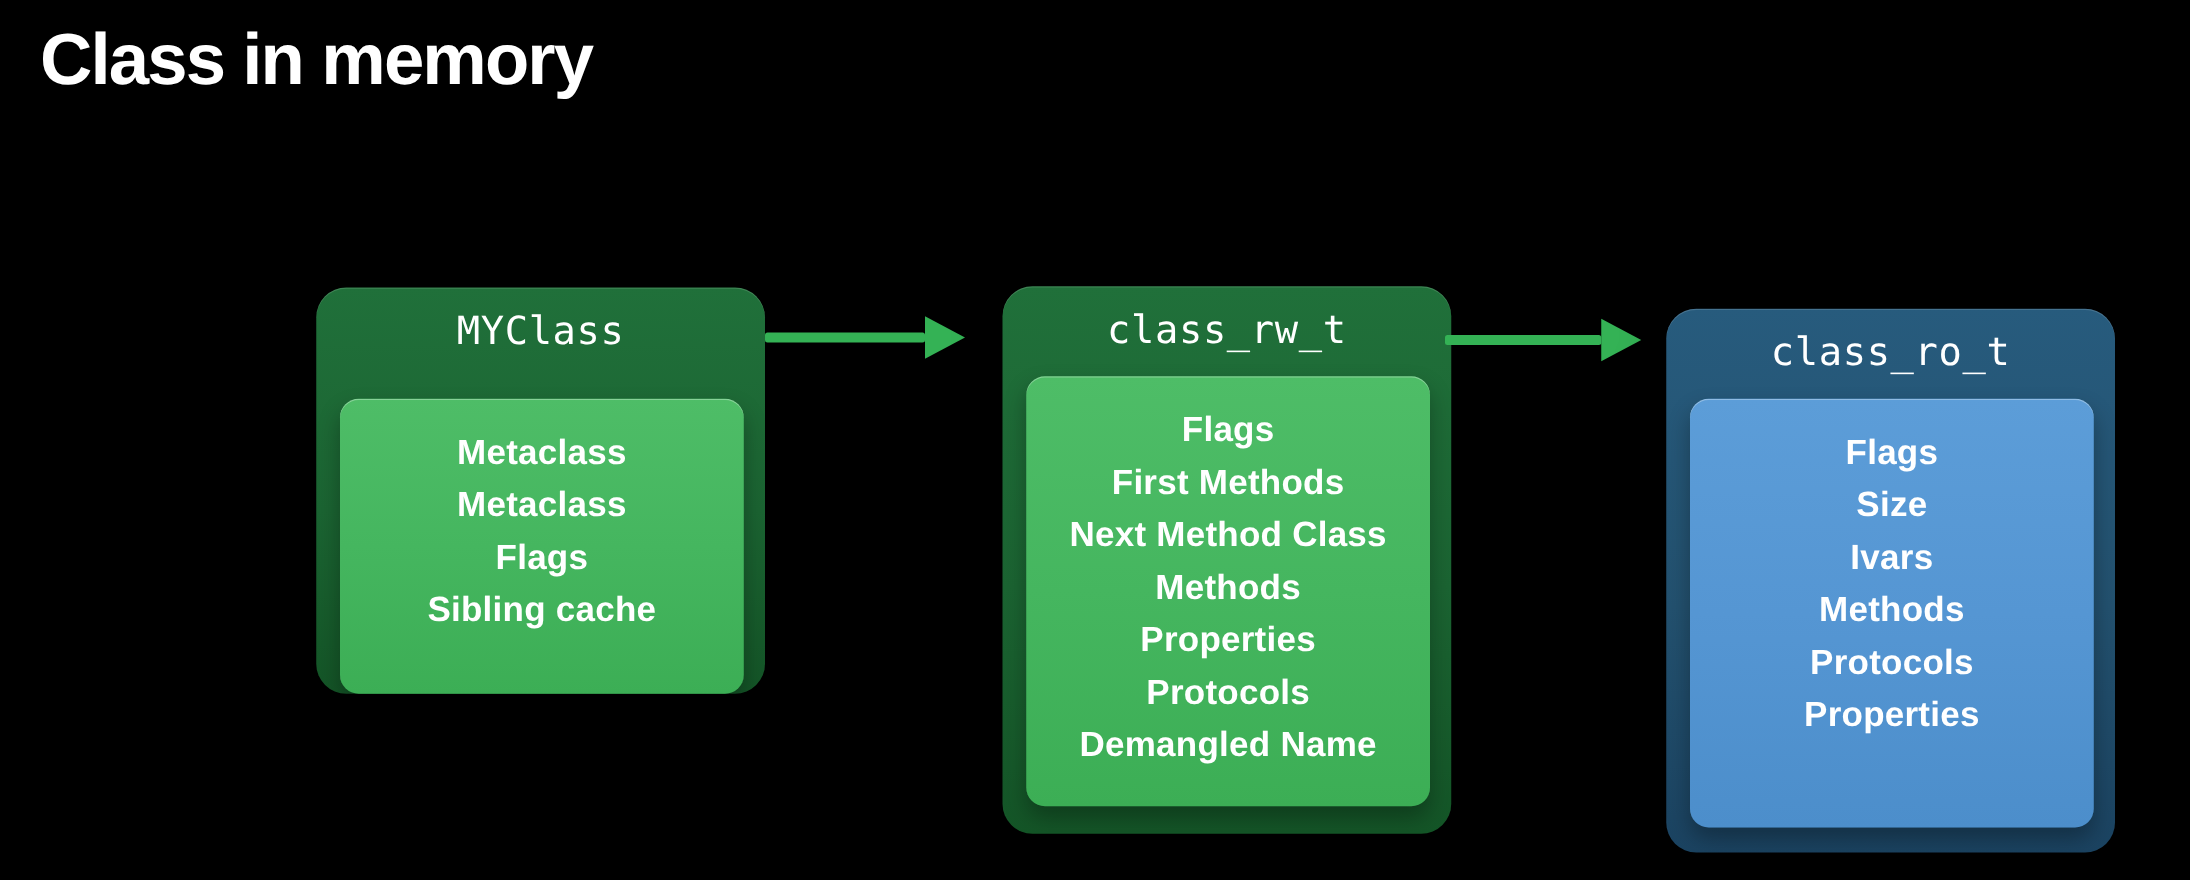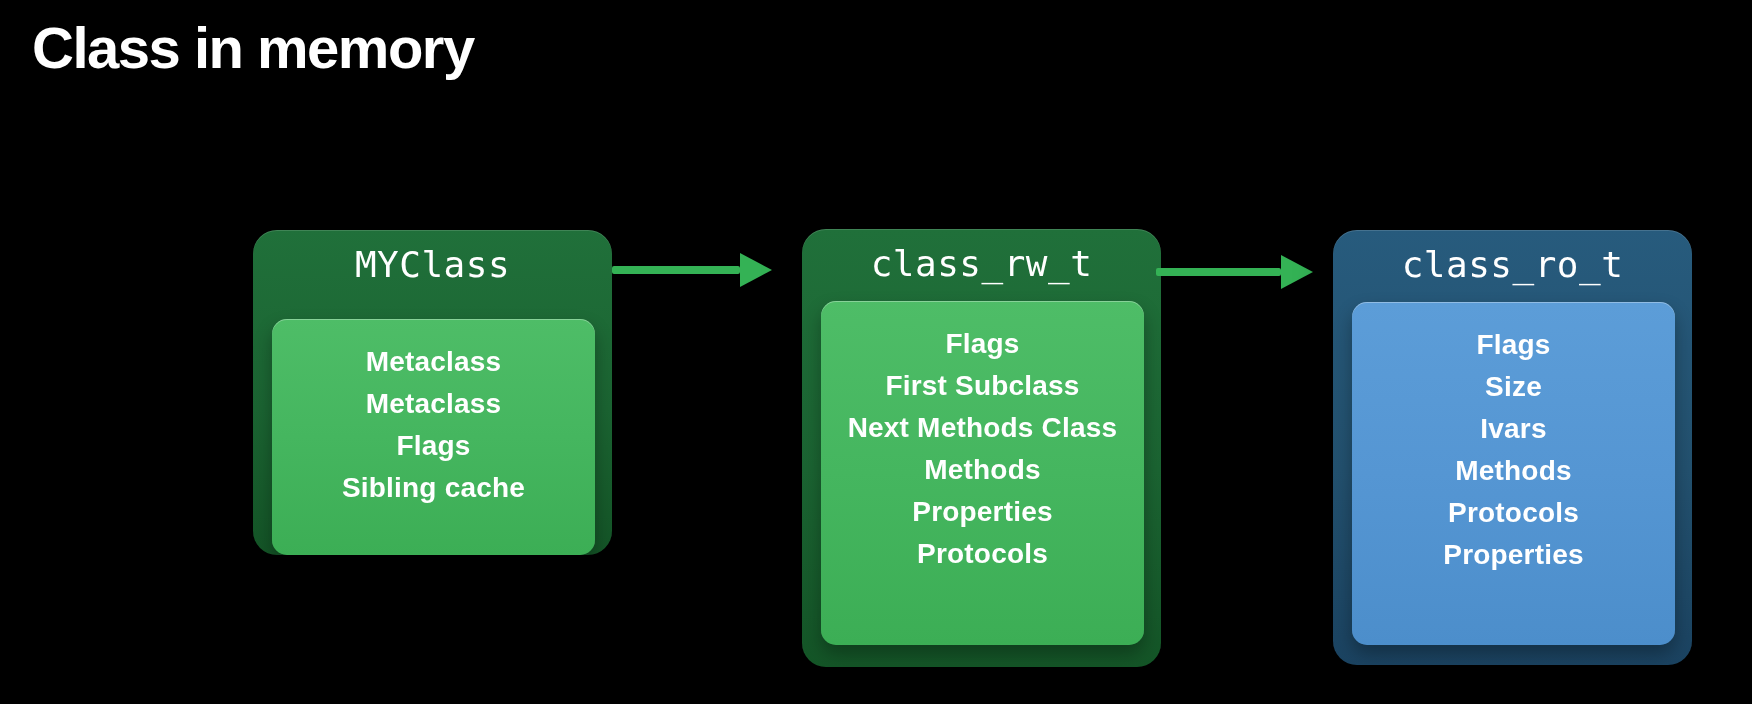--- a/index.html
+++ b/index.html
@@ -37,21 +37,21 @@
   }
   .node.blue {
     background: linear-gradient(180deg, #275b7d 0%, #23516f 55%, #1b4361 100%);
   }
   .node-title {
     height: 69px;
     display: flex;
     align-items: center;
     justify-content: center;
     font-family: "DejaVu Sans Mono", monospace;
-    font-size: 36px;
+    font-size: 31px;
     font-weight: 500;
     color: #ffffff;
     letter-spacing: 0.5px;
   }
   .node-body {
     position: absolute;
     left: 19px;
     width: 323px;
     border-radius: 15px;
     box-shadow: 0 9px 18px rgba(0,0,0,0.30), inset 0 1px 0 rgba(255,255,255,0.32);
@@ -116,35 +116,36 @@
   <div class="arrow" style="left:612px; top:253px;">
     <div class="shaft" style="width:128px;"></div>
     <div class="head"></div>
   </div>
 
   <div class="node green" style="left:802px; top:229px; width:359px; height:438px;">
     <div class="node-title">class_rw_t</div>
     <div class="node-body" style="top:72px; height:344px;">
       <ul class="node-items">
         <li>Flags</li>
-        <li>First Subclass</li>
-        <li>Next Methods Class</li>
+        <li>First Methods</li>
+        <li>Next Method Class</li>
         <li>Methods</li>
         <li>Properties</li>
         <li>Protocols</li>
+        <li>Demangled Name</li>
       </ul>
     </div>
   </div>
 
   <div class="arrow" style="left:1156px; top:255px;">
     <div class="shaft" style="width:125px;"></div>
     <div class="head"></div>
   </div>
 
-  <div class="node blue" style="left:1333px; top:230px; width:359px; height:435px;">
+  <div class="node blue" style="left:1333px; top:247px; width:359px; height:435px;">
     <div class="node-title">class_ro_t</div>
     <div class="node-body" style="top:72px; height:343px;">
       <ul class="node-items">
         <li>Flags</li>
         <li>Size</li>
         <li>Ivars</li>
         <li>Methods</li>
         <li>Protocols</li>
         <li>Properties</li>
       </ul>

